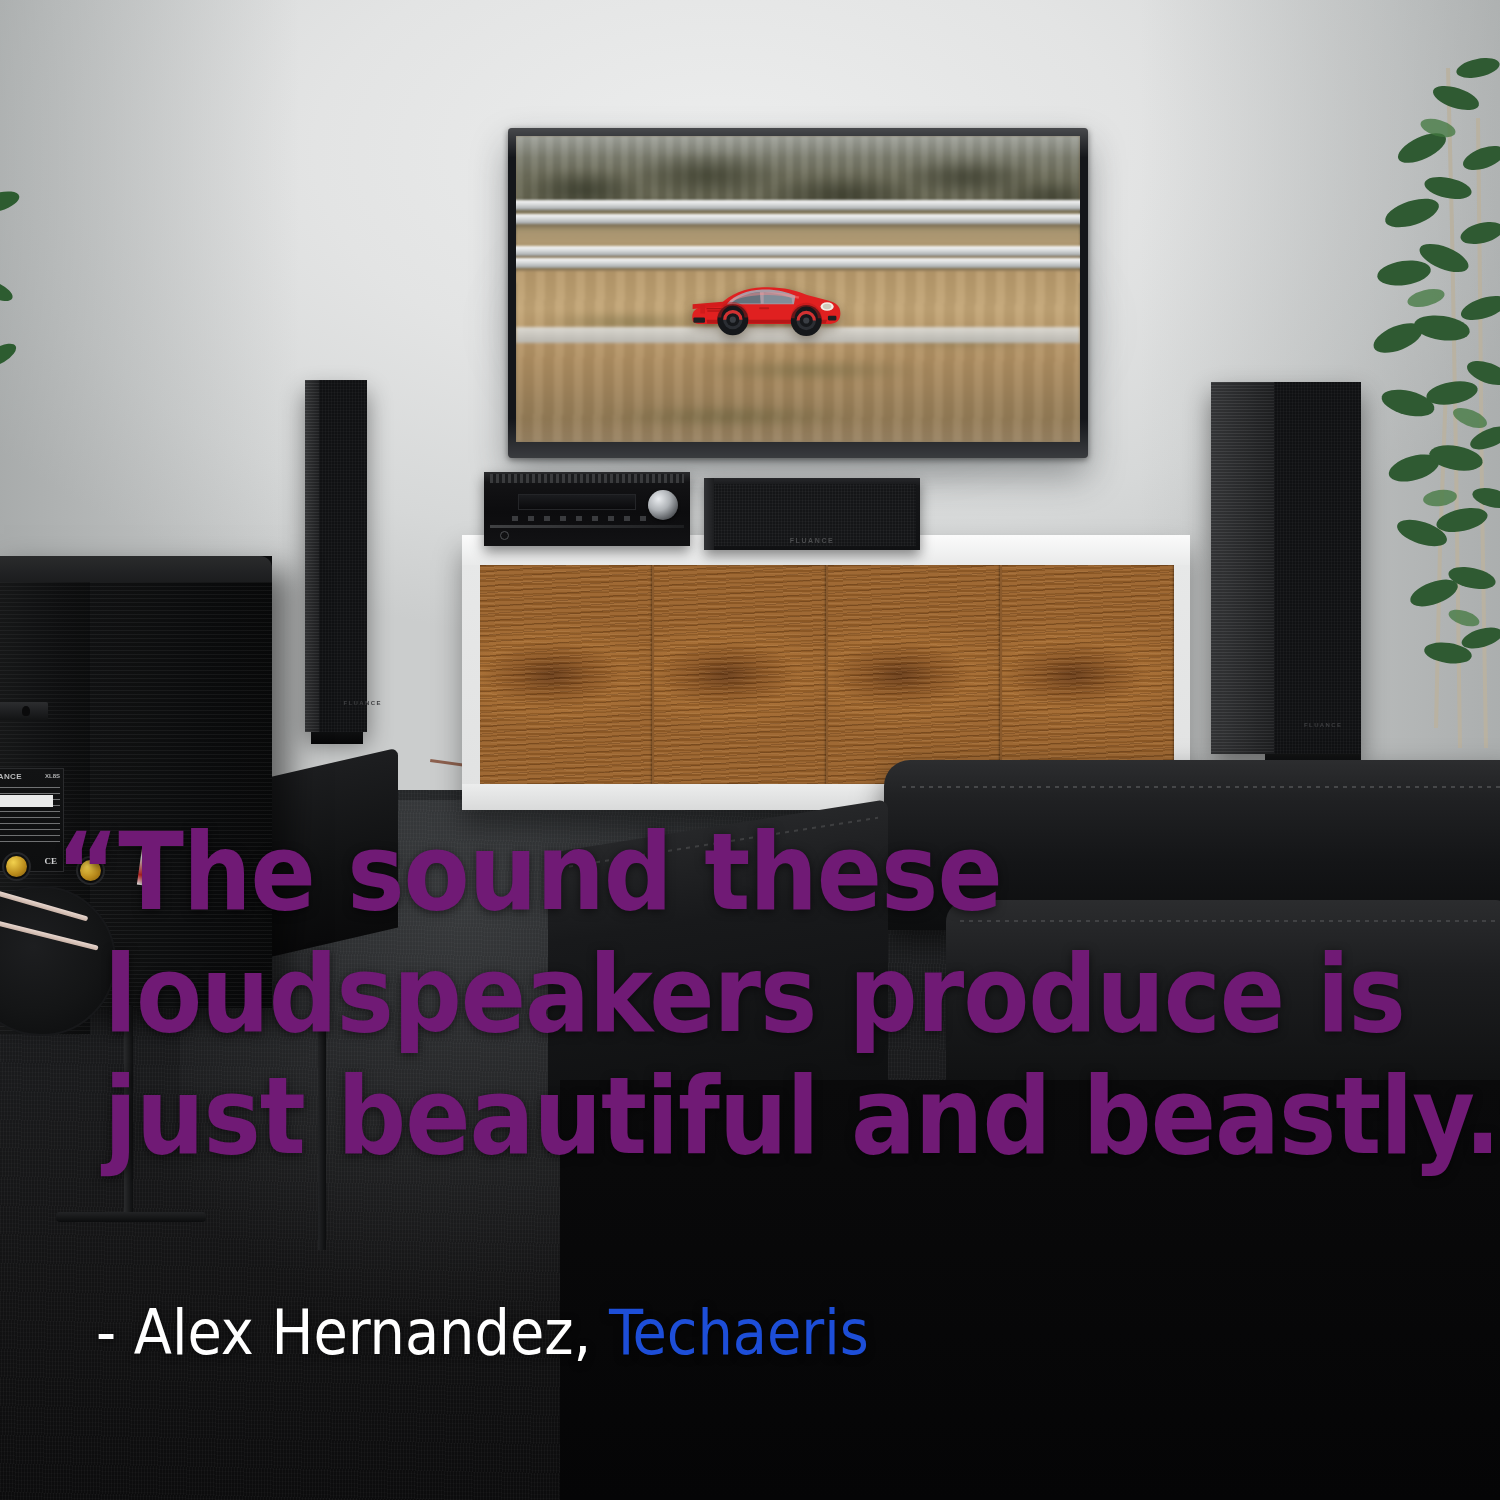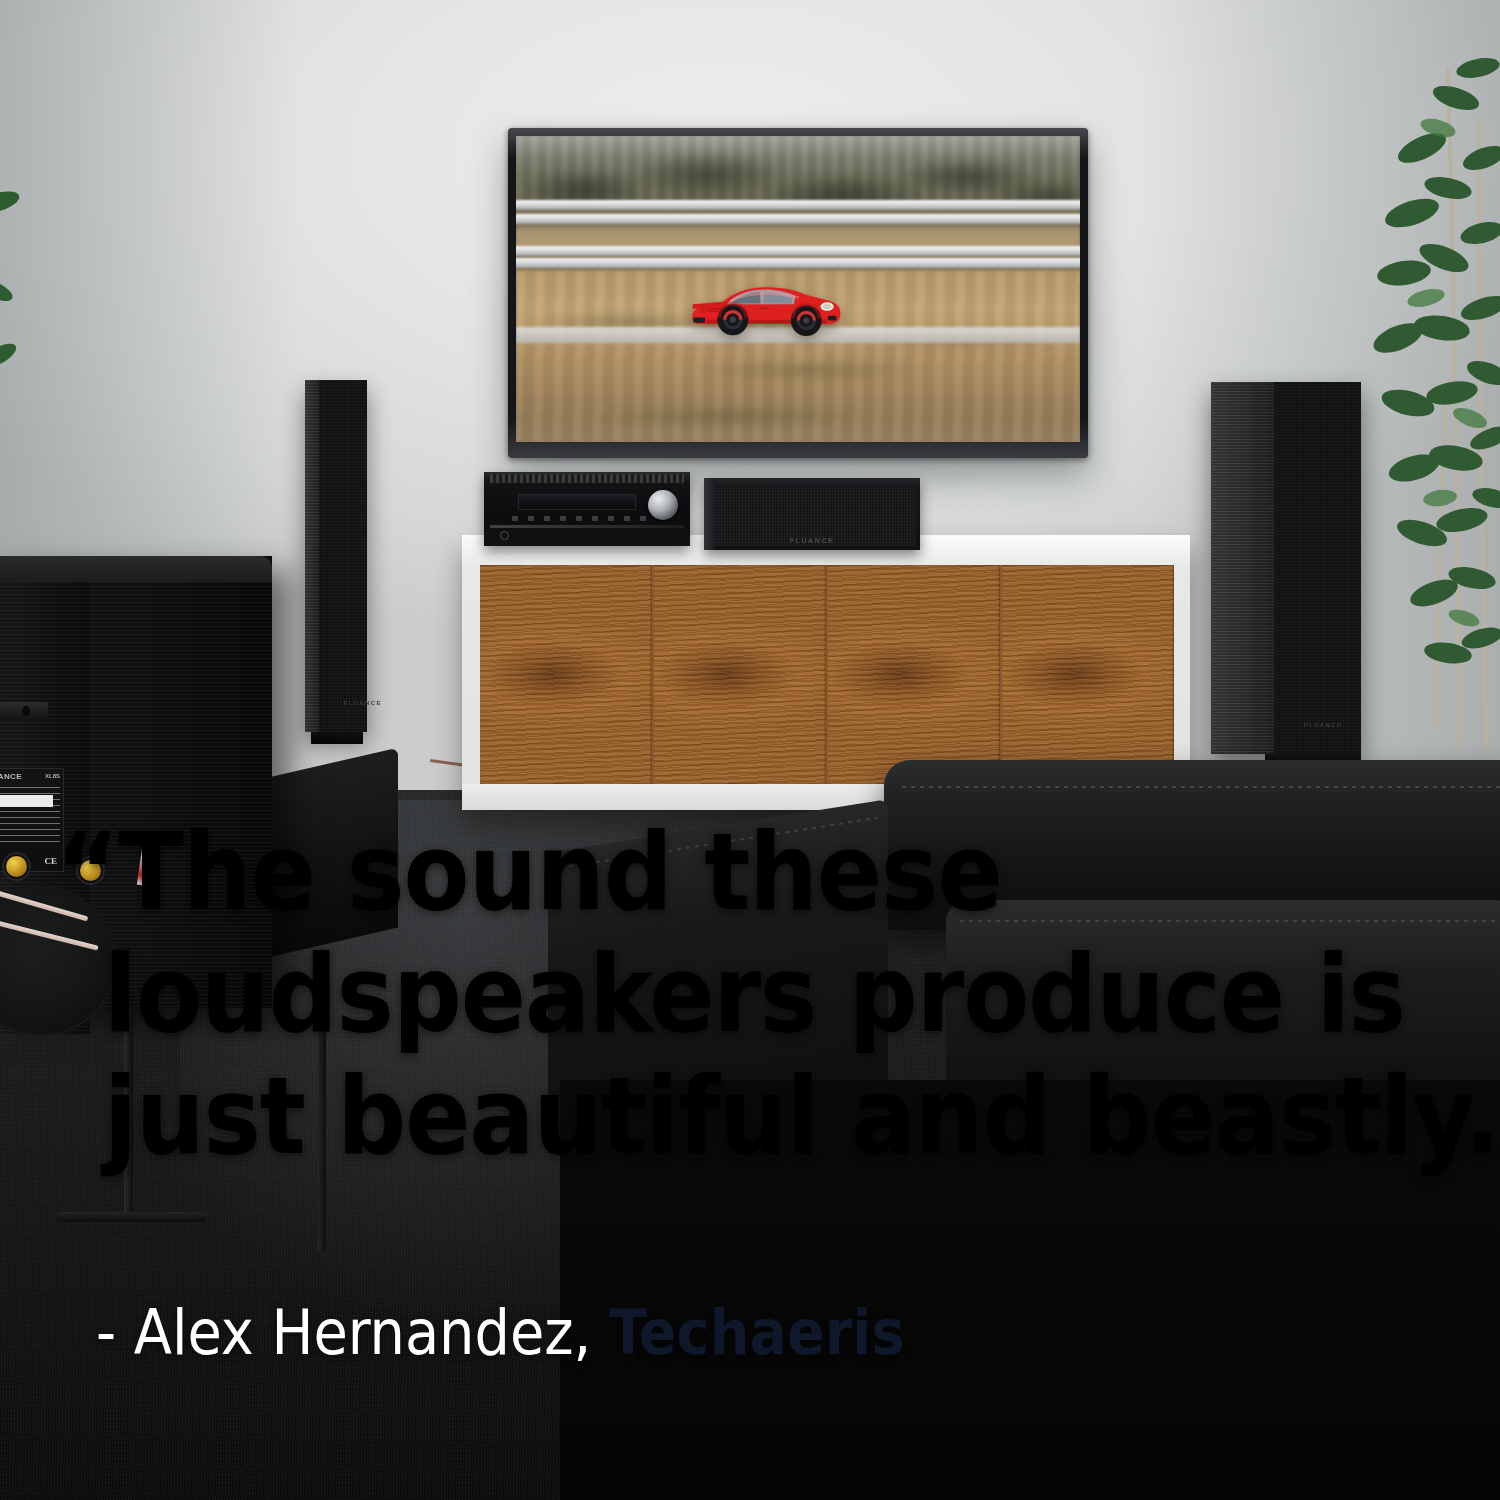--- a/index.html
+++ b/index.html
@@ -316,42 +316,42 @@
 
   
   .wall-cable{position:absolute; left:1178px; top:612px; width:3px; height:138px;
     background:linear-gradient(180deg,#a4543a,#6b3a26); transform:rotate(3deg); opacity:.85;}
   .wall-cable2{position:absolute; left:430px; top:762px; width:44px; height:3px;
     background:#7d4630; transform:rotate(8deg); opacity:.8;}
 
   
   .quote{
     position:absolute; left:56px; top:812px; width:1320px;
-    color:#000000;
+    color:#701a75;
     font-family:"Liberation Sans Narrow","DejaVu Sans Condensed","Liberation Sans", sans-serif;
     font-weight:bold;
     font-size:107px;
     line-height:1.14;
     letter-spacing:-1px;
     text-shadow:0 2px 10px rgba(0,0,0,.55);
   }
   .q-line{ white-space:nowrap; display:block; }
   .q-line.l1{ text-indent:0px; }
   .q-line.l2{ padding-left:48px;text-align:center; }
   .q-line.l3{ padding-left:48px; }
 
   .attrib{
     position:absolute; left:96px; top:1296px;
     font-family:"Liberation Sans Narrow","DejaVu Sans Condensed","Liberation Sans", sans-serif;
     font-size:62px; color:#ffffff; font-weight:normal;
     letter-spacing:0px;
     text-shadow:0 2px 8px rgba(0,0,0,.6);
     white-space:nowrap;
   }
-  .attrib .src{ color:#0f172a; font-weight:bold; }
+  .attrib .src{ color:#1d4ed8; font-weight:normal; }
 </style>
 </head>
 <body>
 
 <div id="stage">
 
   <div class="wall"></div>
   <div class="wall-shadow-l"></div>
   <div class="wall-shadow-r"></div>
   <div class="wall-tv-shadow"></div>

